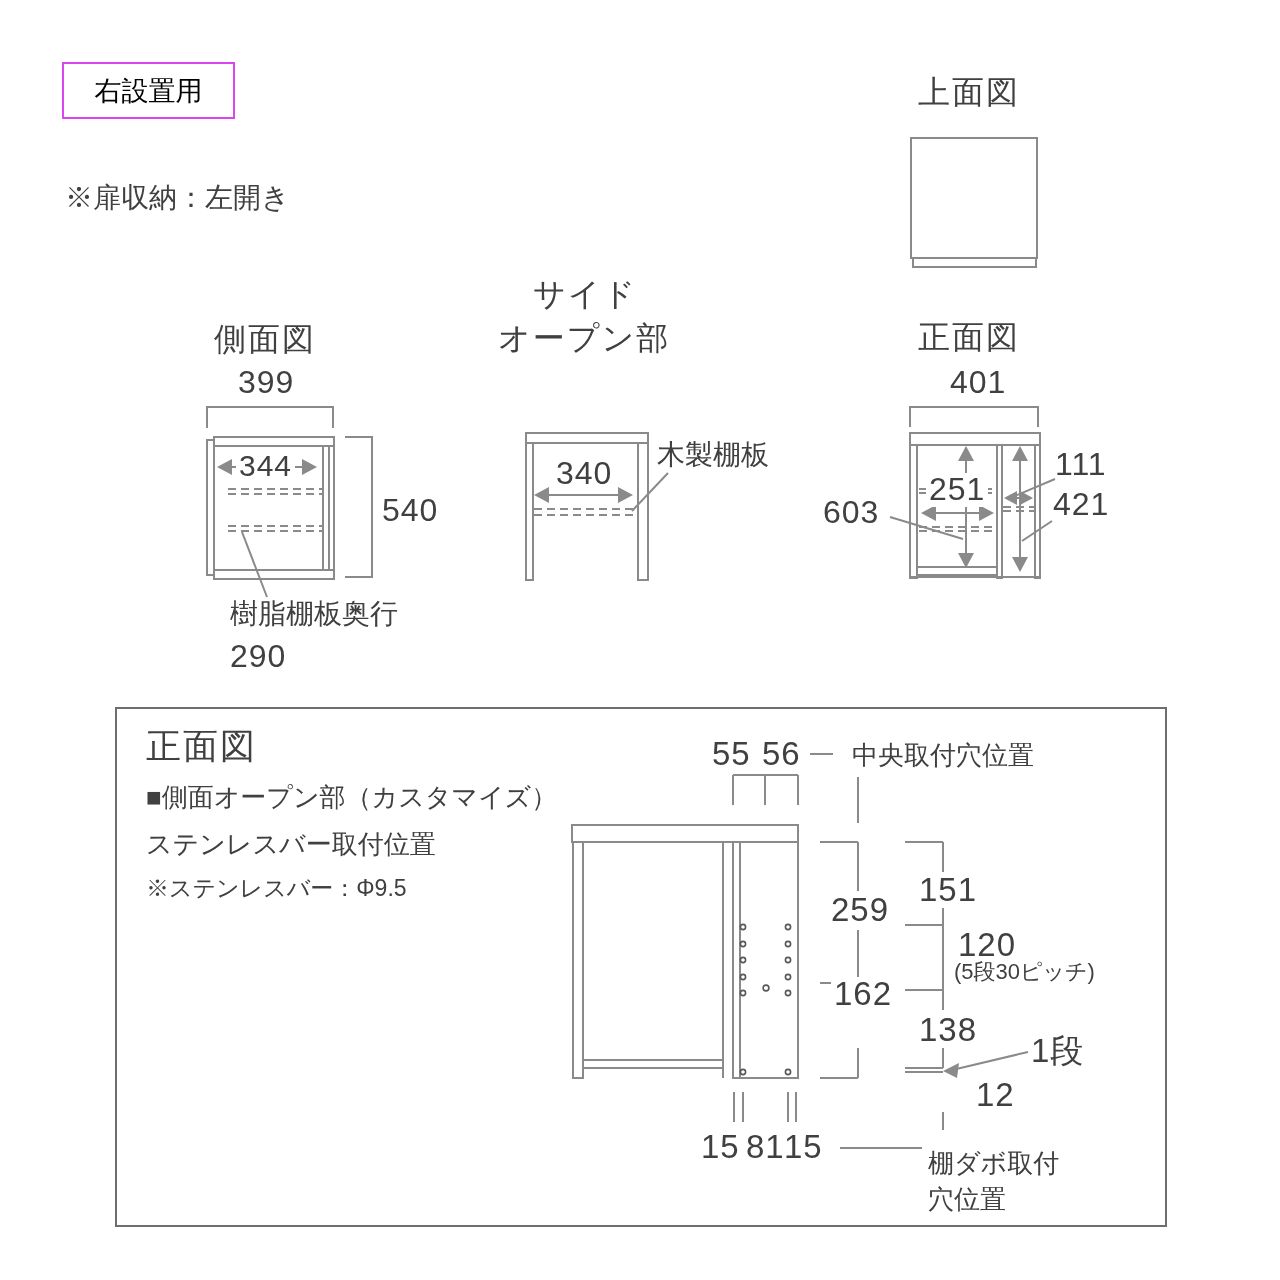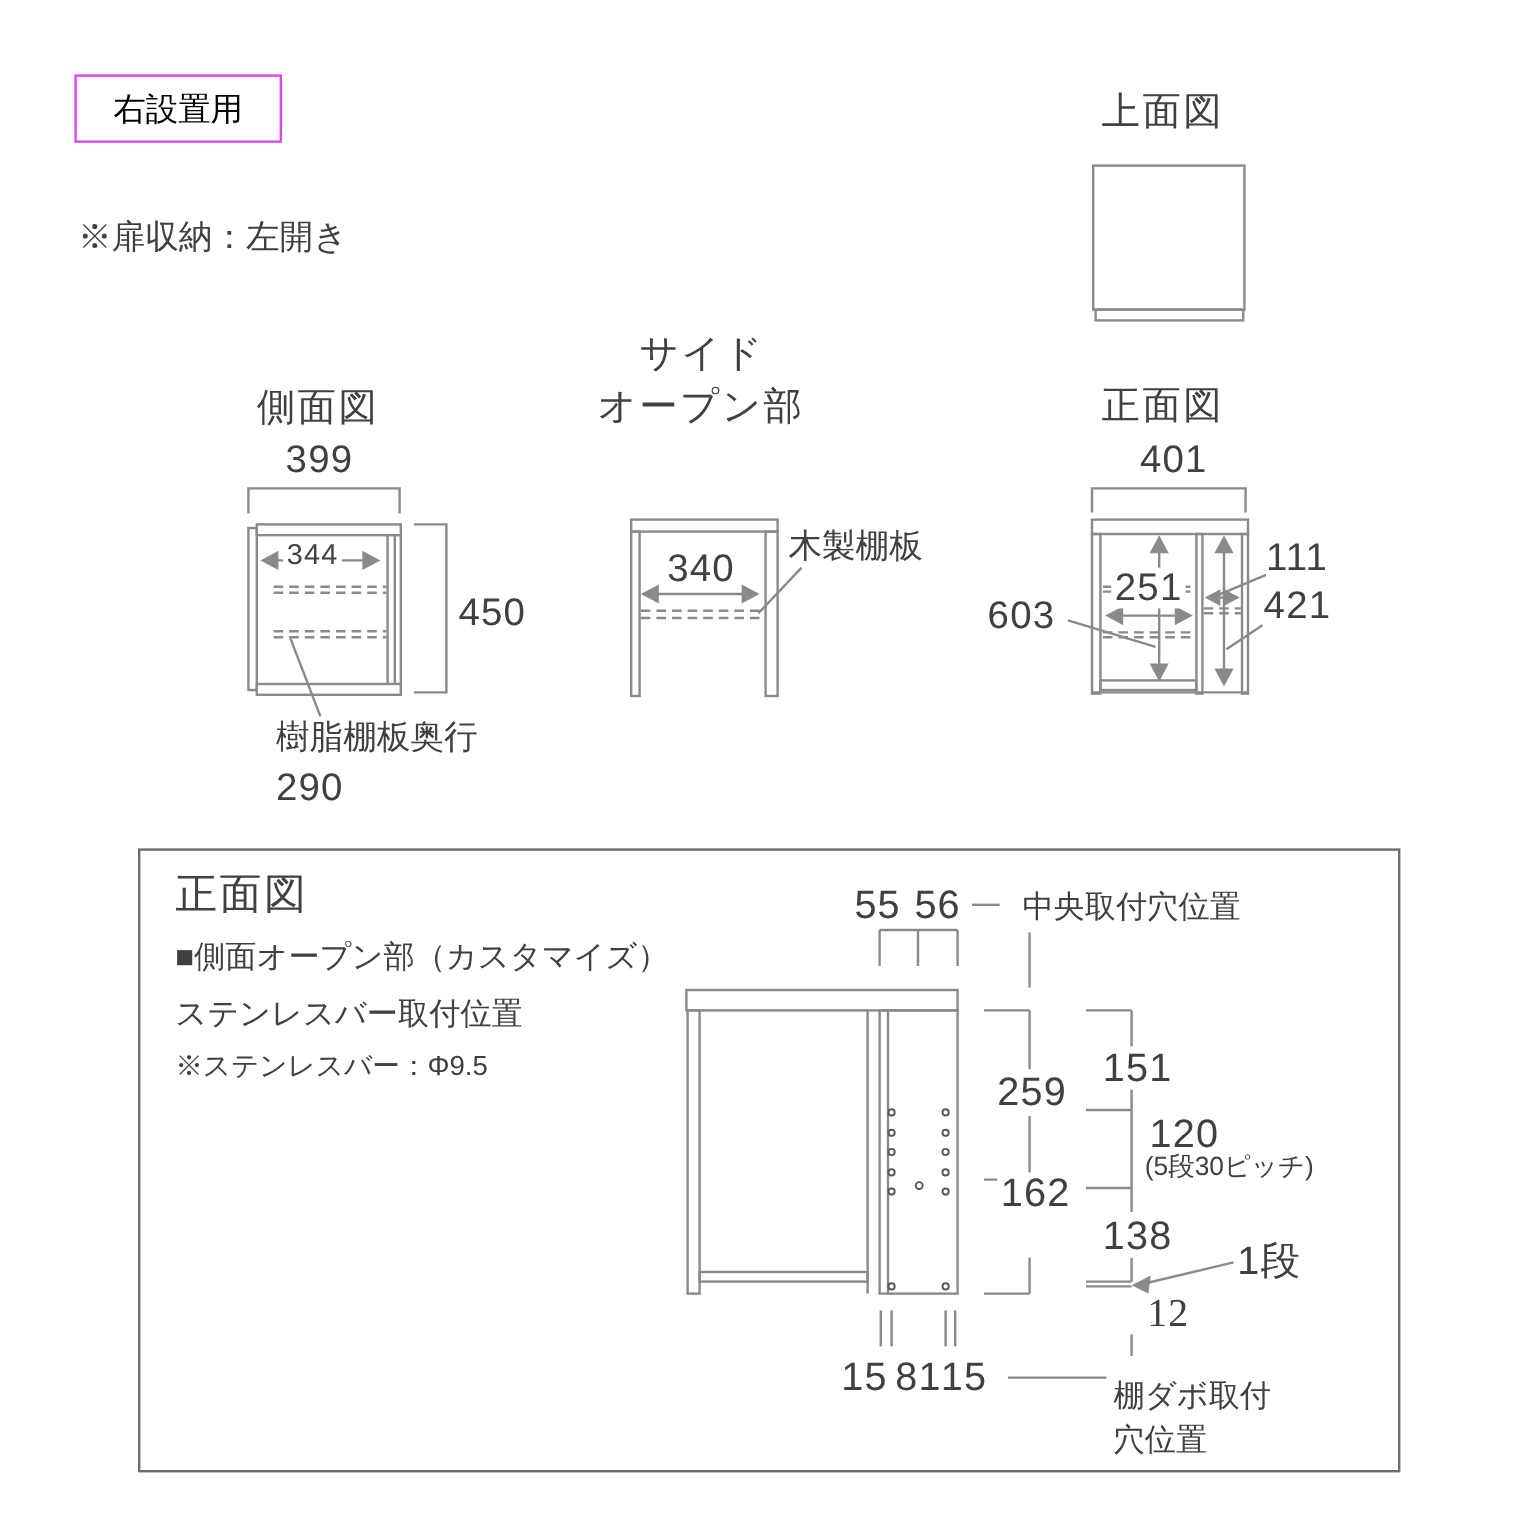--- a/index.html
+++ b/index.html
@@ -154,22 +154,22 @@
 
   <div class="badge">
     <span class="ann">右設置用</span>
   </div>
   <span class="t ann" style="left:65px;top:147px;font-size:28px;margin-top:36px;">※扉収納：左開き</span>
 
   <span class="t ttl" style="left:918px;top:76px;">上面図</span>
 
   <span class="t ttl" style="left:214px;top:323px;">側面図</span>
   <span class="t num" style="left:238px;top:366px;">399</span>
-  <span class="t num mask" style="left:236px;top:450px;font-size:24px;">344</span>
-  <span class="t num" style="left:382px;top:494px;">450</span>
+  <span class="t num mask" style="left:236px;top:450px;font-size:30px;">344</span>
+  <span class="t num" style="left:382px;top:494px;">540</span>
   <span class="t ann" style="left:230px;top:599px;font-size:28px;">樹脂棚板奥行</span>
   <span class="t num" style="left:230px;top:640px;">290</span>
 
   <span class="t ttl" style="left:533px;top:278px;">サイド</span>
   <span class="t ttl" style="left:498px;top:322px;">オープン部</span>
   <span class="t num" style="left:556px;top:457px;">340</span>
   <span class="t ann" style="left:657px;top:440px;font-size:28px;">木製棚板</span>
 
   <span class="t ttl" style="left:918px;top:321px;">正面図</span>
   <span class="t num" style="left:950px;top:366px;">401</span>
@@ -187,21 +187,21 @@
   <span class="t num-b" style="left:762px;top:737px;">56</span>
   <span class="t ann-b" style="left:852px;top:742px;">中央取付穴位置</span>
 
   <span class="t num-b mask" style="left:828px;top:893px;">259</span>
   <span class="t num-b mask" style="left:916px;top:873px;">151</span>
   <span class="t num-b" style="left:958px;top:928px;">120</span>
   <span class="t small" style="left:954px;top:960px;">(5段30ピッチ)</span>
   <span class="t num-b mask" style="left:831px;top:977px;">162</span>
   <span class="t num-b mask" style="left:916px;top:1013px;">138</span>
   <span class="t num-b" style="left:1031px;top:1034px;">1段</span>
-  <span class="t num-b" style="left:956px;top:1078px;font-family:Liberation Serif, serif;">12</span>
+  <span class="t num-b" style="left:976px;top:1078px;">12</span>
 
   <span class="t num-b" style="left:701px;top:1130px;">15</span>
   <span class="t num-b" style="left:746px;top:1130px;">81</span>
   <span class="t num-b" style="left:784px;top:1130px;">15</span>
   <span class="t ann-b" style="left:928px;top:1150px;">棚ダボ取付</span>
   <span class="t ann-b" style="left:928px;top:1186px;">穴位置</span>
 
 </div>
 
 </body></html>

